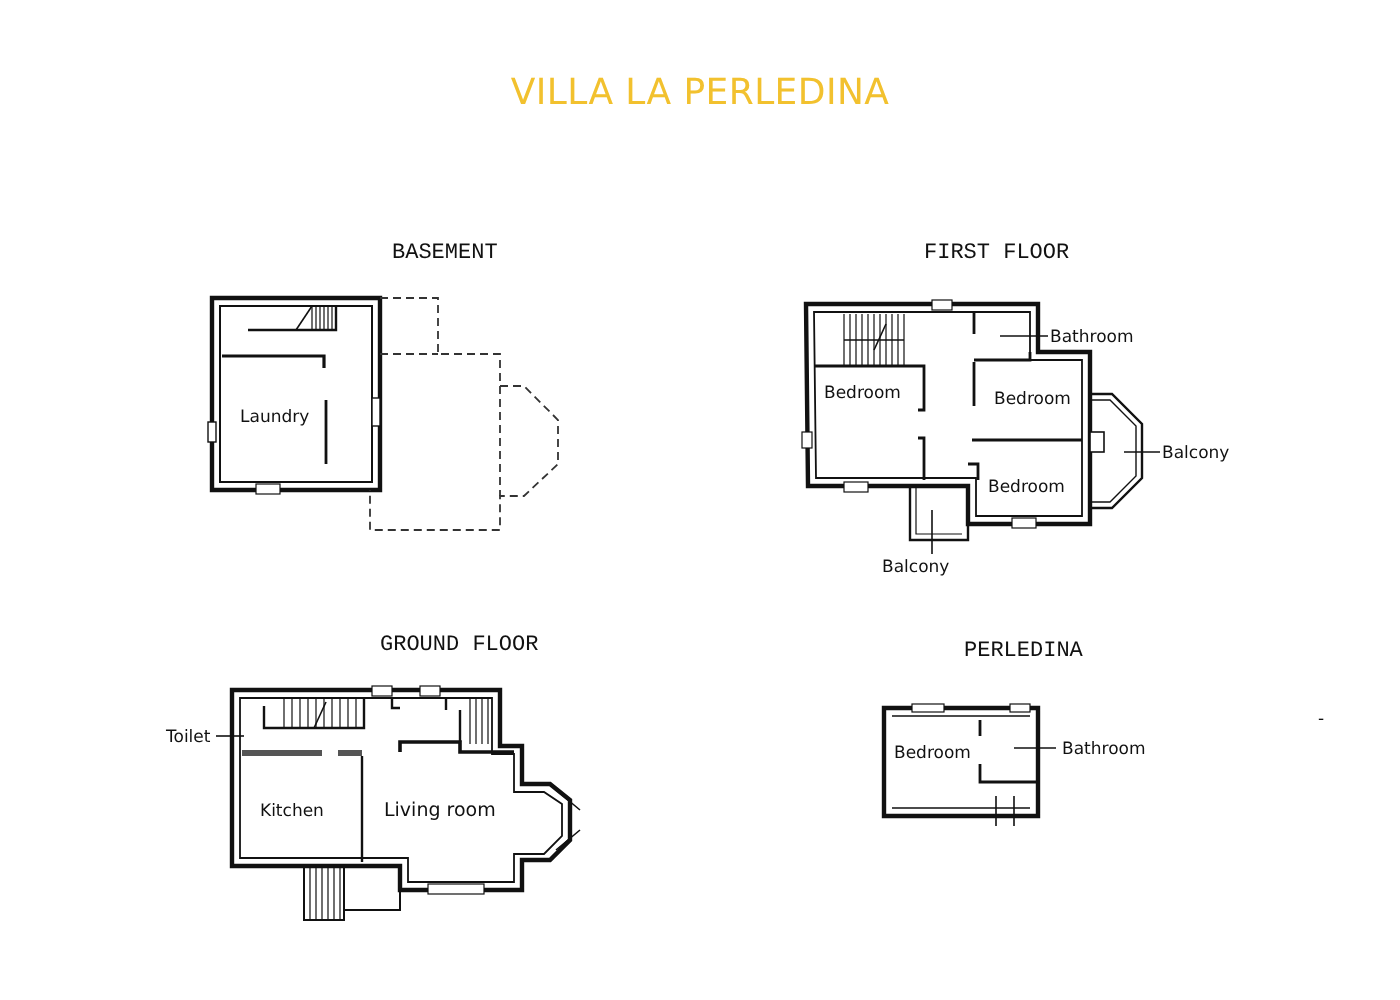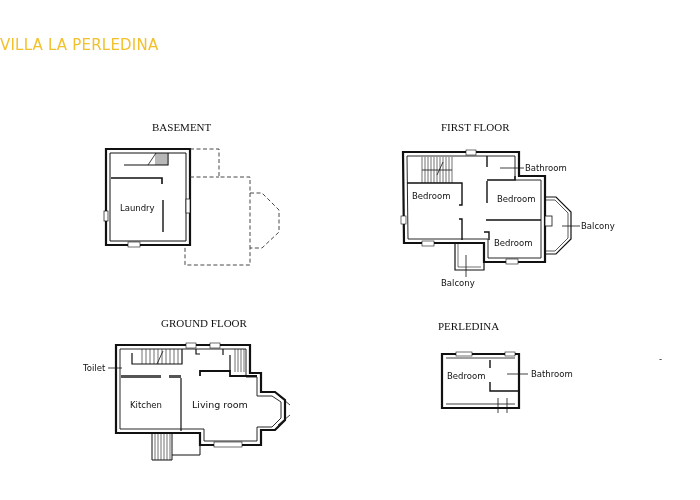--- a/index.html
+++ b/index.html
@@ -1,33 +1,33 @@
 <!DOCTYPE html>
 <html><head>
   <meta charset="utf-8">
   <style>
     html, body { margin: 0; padding: 0; background: #ffffff; }
     body { width: 700px; height: 500px; position: relative; overflow: hidden;
            font-family: "DejaVu Sans", "Liberation Sans", sans-serif; }
-    .title { position: absolute; left: 0; width: 700px; top: 36px; 
-             color: #f2c12e; font-size: 15px; font-weight: normal; letter-spacing: 0.2px;
+    .title { position: absolute; left: 0; width: 700px; top: 36px; text-align: center;
+             color: #f2c12e; font-size: 18px; font-weight: normal; letter-spacing: 0.2px;
              font-family: "DejaVu Sans", sans-serif; }
-    .floor-title { position: absolute; font-size: 11px; color: #111; font-family: Liberation Serif, serif; }
+    .floor-title { position: absolute; font-size: 11px; color: #111; font-family: Liberation Mono, monospace; margin-left: 44px; }
     svg.plan { position: absolute; left: 0; top: 0; width: 700px; height: 500px; }
     .lbl { font-family: "DejaVu Sans", sans-serif; font-size: 8.5px; fill: #111; }
     .stroke { stroke: #111; fill: none; }
   </style>
 </head>
 <body>
 
 <div class="title">VILLA LA PERLEDINA</div>
 
 <div class="floor-title" style="left:152px; top:121px;">BASEMENT</div>
-<div class="floor-title" style="left:441px; top:121px;">FIRST FLOOR</div>
-<div class="floor-title" style="left:161px; top:317px;">GROUND FLOOR</div>
+<div class="floor-title" style="left:418px; top:121px;">FIRST FLOOR</div>
+<div class="floor-title" style="left:146px; top:317px;">GROUND FLOOR</div>
 <div class="floor-title" style="left:438px; top:320px;">PERLEDINA</div>
 
 <svg class="plan" viewBox="0 0 700 500">
 
   <g>
 
     <path class="stroke" stroke-width="2.2" d="M106,149 L190,149 L190,245 L106,245 Z"></path>
     <path class="stroke" stroke-width="1" d="M110,153 L186,153 L186,241 L110,241 Z"></path>
 
     <g>

